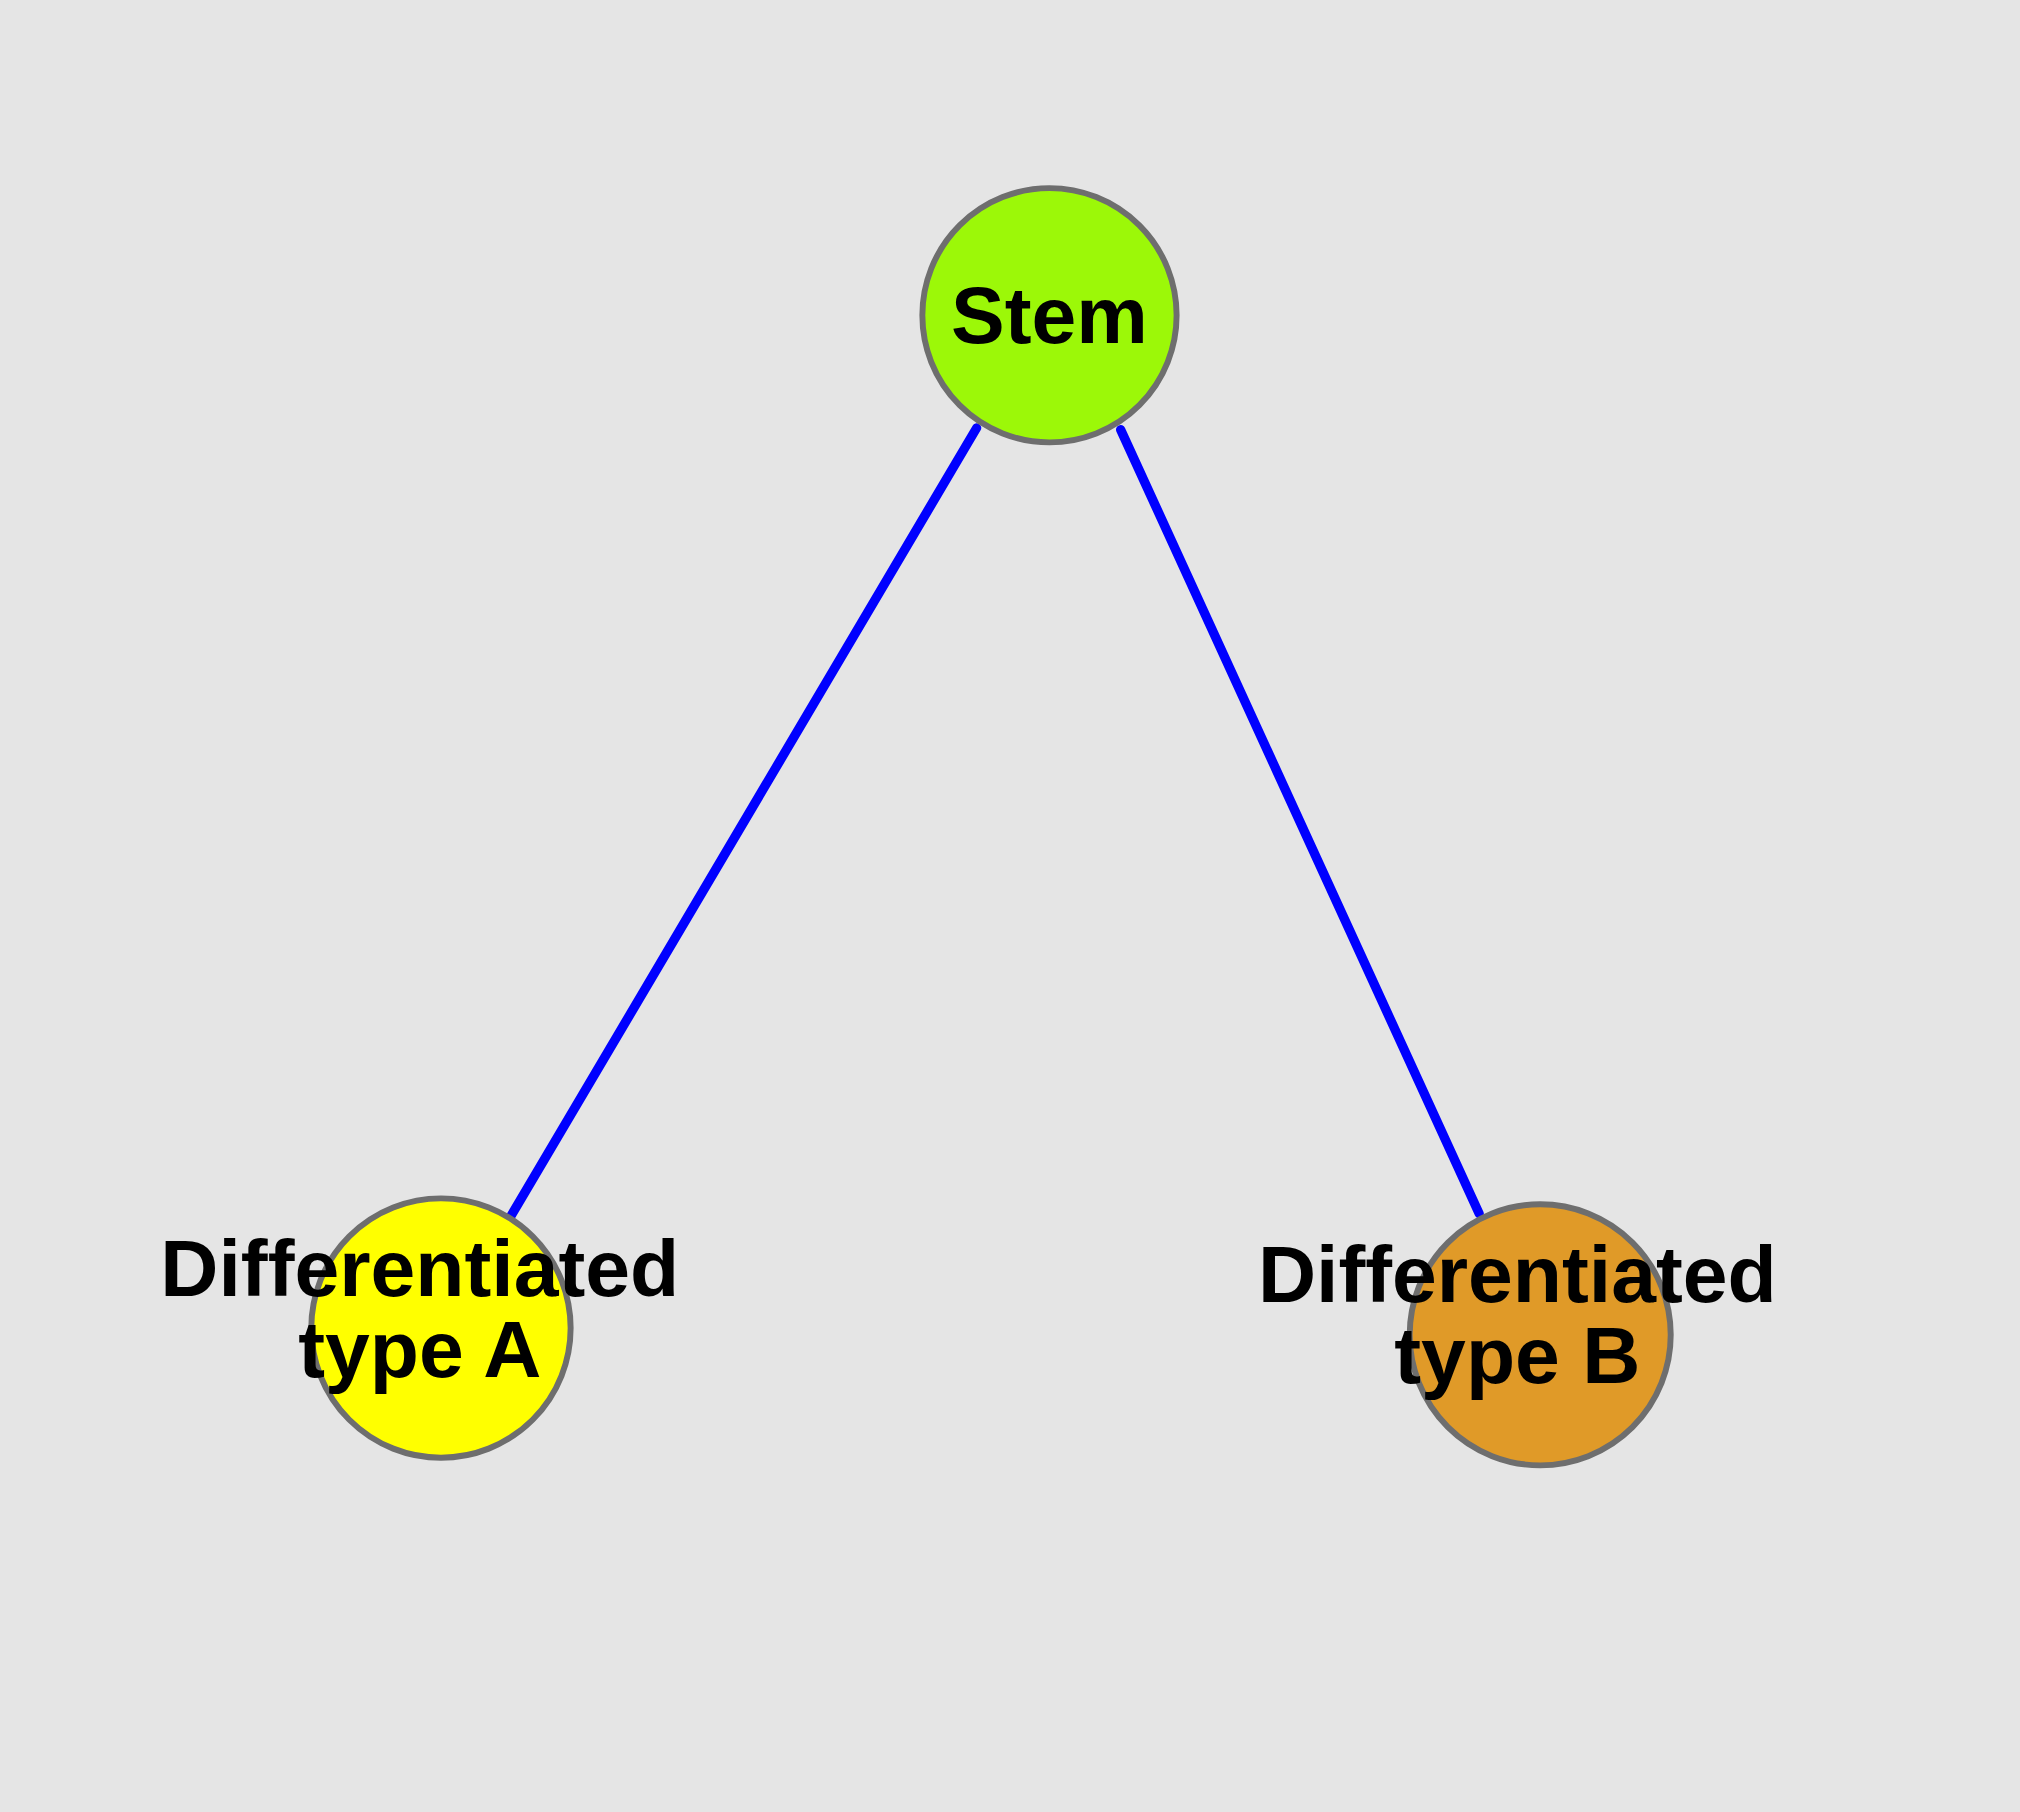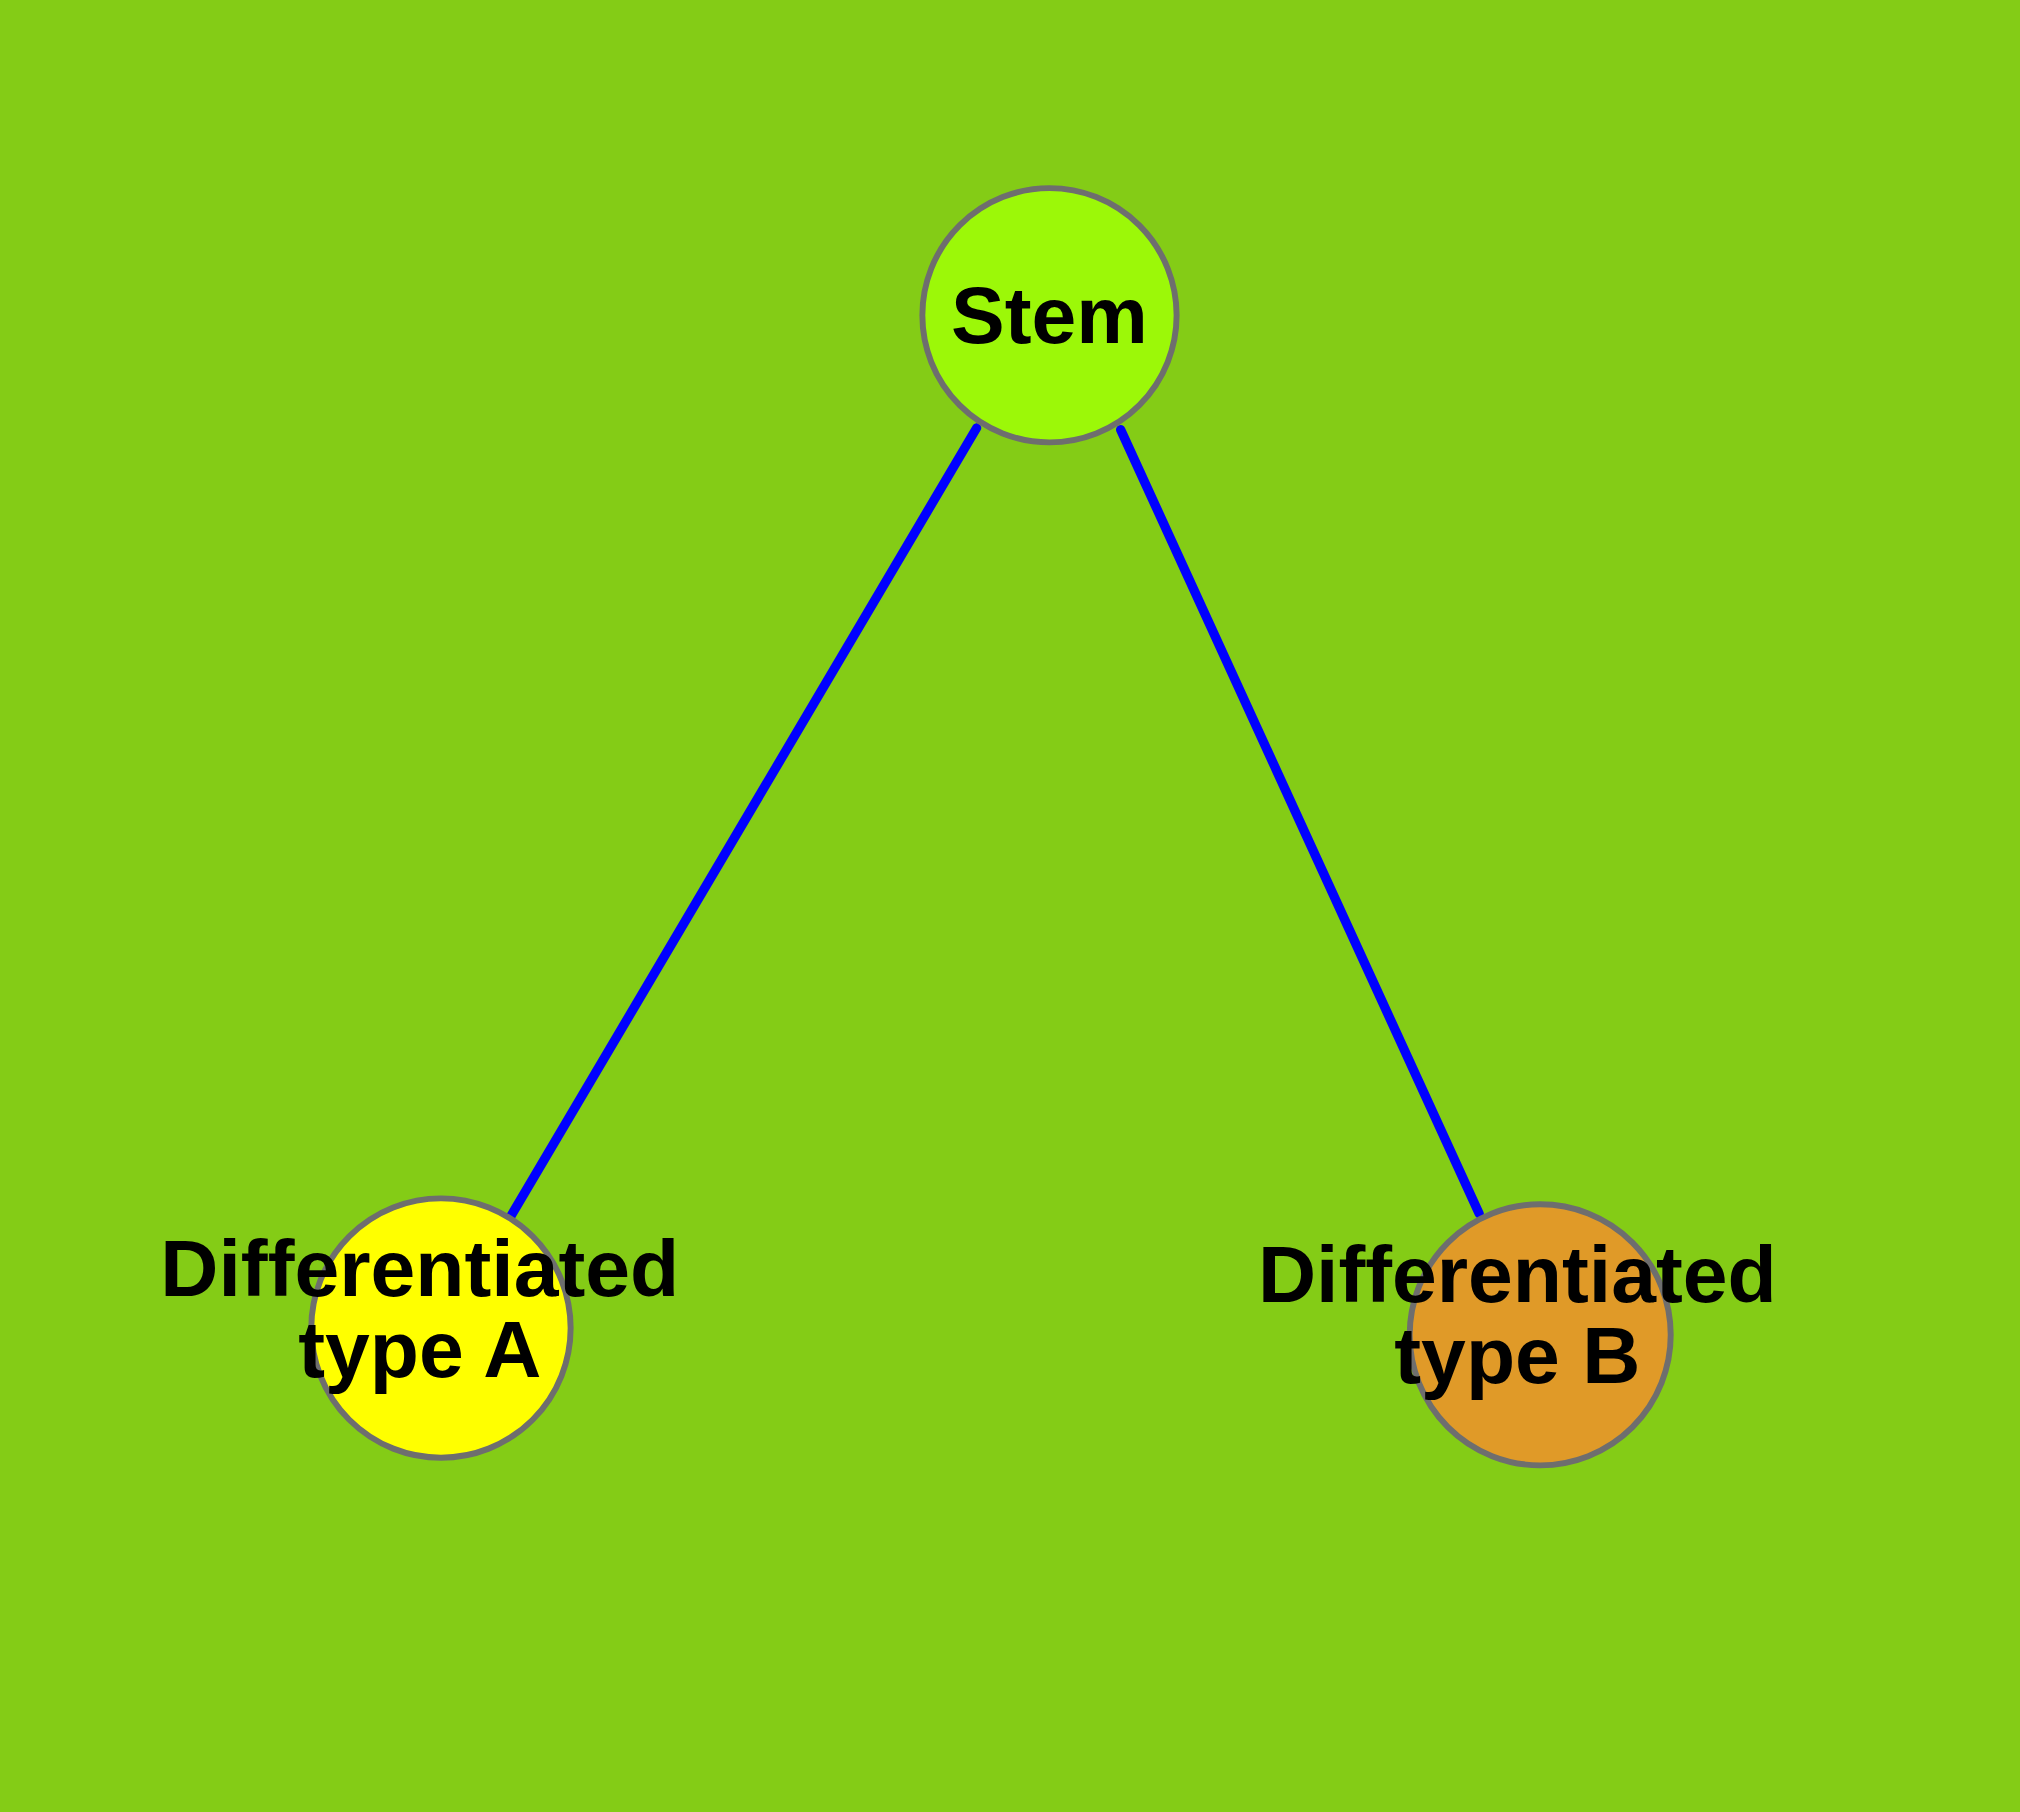--- a/index.html
+++ b/index.html
@@ -5,21 +5,21 @@
   html, body {
     margin: 0;
     padding: 0;
     background: #ffffff;
   }
   #canvas {
     position: relative;
     width: 2021px;
     height: 1812px;
     overflow: hidden;
-    background: #84cc16;
+    background: #e5e5e5;
     font-family: "Liberation Sans", sans-serif;
   }
   #graph-svg {
     position: absolute;
     left: 0;
     top: 0;
     width: 2021px;
     height: 1812px;
   }
   .node-label {

